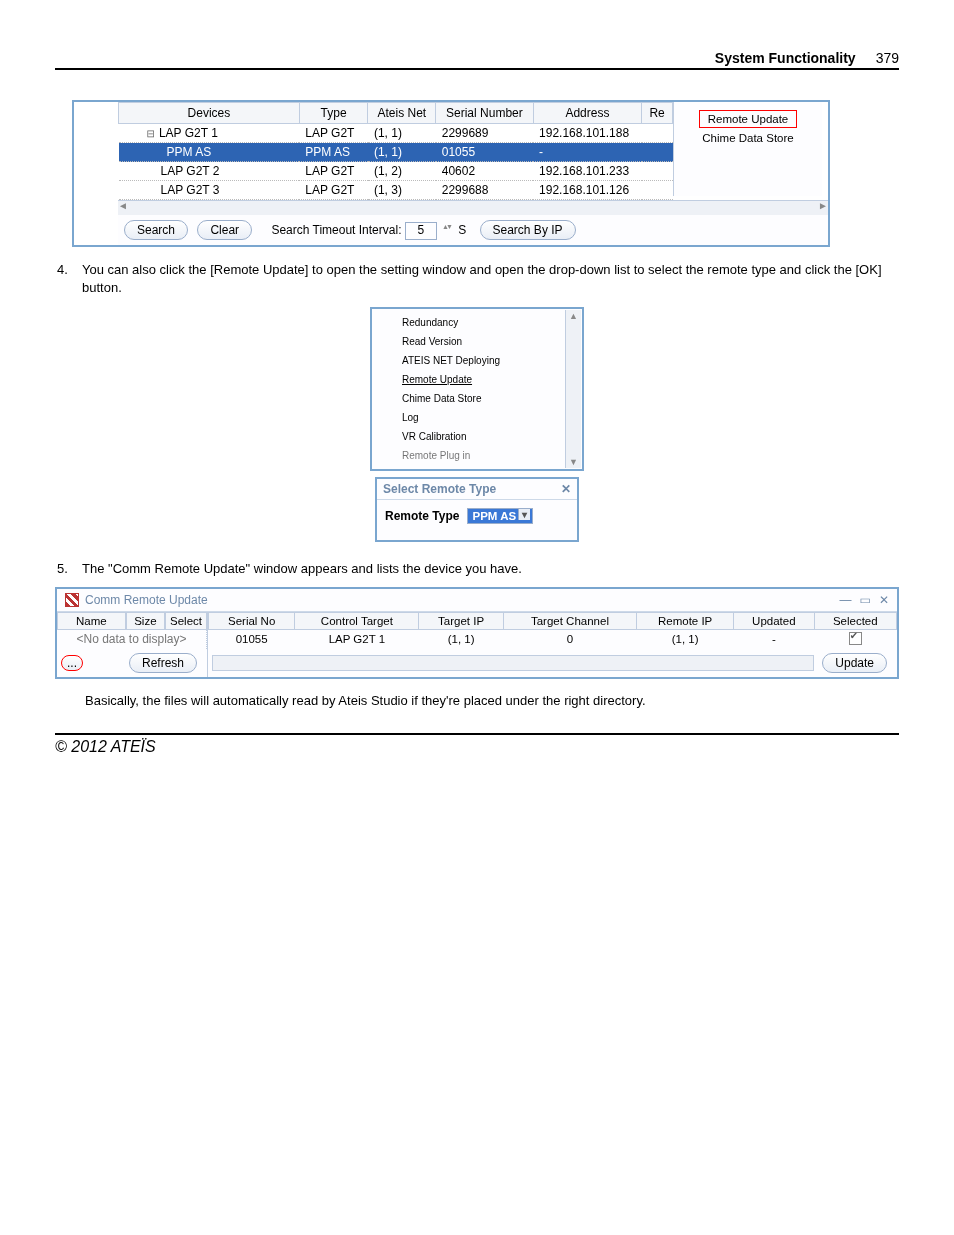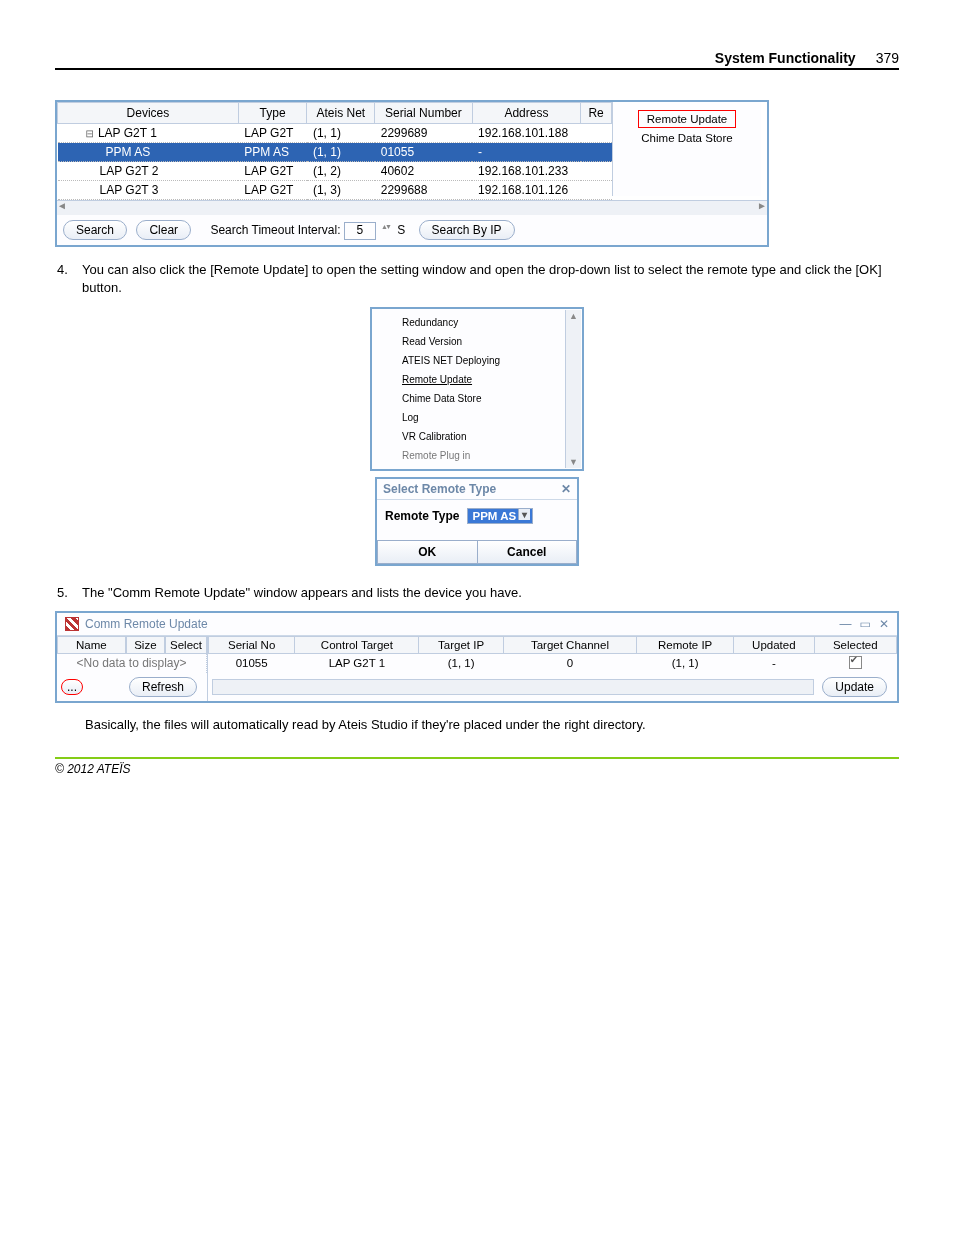--- a/index.html
+++ b/index.html
@@ -202,36 +202,36 @@
     border:1px solid #c0cde0;padding:2px 4px;background:#f4f6f9;font-weight:normal;font-size:11.5px;text-align:center;
   }
   .rightpanel td{padding:2px 6px;text-align:center;font-size:11.5px;}
   .rightpanel .filler{flex:1;height:272px;}
   .rightpanel .footer{display:flex;padding:4px;gap:8px;align-items:center;}
   .rightpanel .footer .hbar{flex:1;height:14px;background:#eef1f6;border:1px solid #c0cde0;}
   .checkbox{display:inline-block;width:11px;height:11px;border:1px solid #888;background:#fff;position:relative;}
   .checkbox.checked::after{content:"✔";position:absolute;top:-3px;left:0;font-size:10px;color:#555;}
 
   .page-footer{
-    border-top:2px solid #84cc16;
+    border-top:2px solid #000000;
     margin-top:25px;
     padding-top:3px;
     font-style:italic;
-    font-size:12px;
+    font-size:16px;
   }
 </style>
 </head>
 <body>
 
 <div class="page-header">
   <span class="title">System Functionality</span>
   <span class="pagenum">379</span>
 </div>
 
-<div class="win-frame devgrid clearfix" style="margin-left:0;">
+<div class="win-frame devgrid clearfix" style="margin-left:17px;padding-left:44px;">
   <table>
     <tbody>
         <tr>
       <th style="width:175px">Devices</th>
       <th style="width:60px">Type</th>
       <th style="width:60px">Ateis Net</th>
       <th style="width:90px">Serial Number</th>
       <th style="width:100px">Address</th>
       <th style="width:22px">Re</th>
     </tr>
@@ -310,24 +310,20 @@
   <div class="dialog">
     <div class="titlebar">
       <span>Select Remote Type</span>
       <span>✕</span>
     </div>
     <div class="body">
       <div class="row">
         <span>Remote Type</span>
         <span class="combobox">PPM AS</span>
       </div>
-    </div>
-    <div class="btns">
-      <span class="btn">OK</span>
-      <span class="btn">Cancel</span>
     </div>
   </div>
 </div>
 
 <div class="ol">
   <div class="li">
     <div class="num">5.</div>
     <div class="txt">The "Comm Remote Update" window appears and lists the device you have.</div>
   </div>
 </div>

